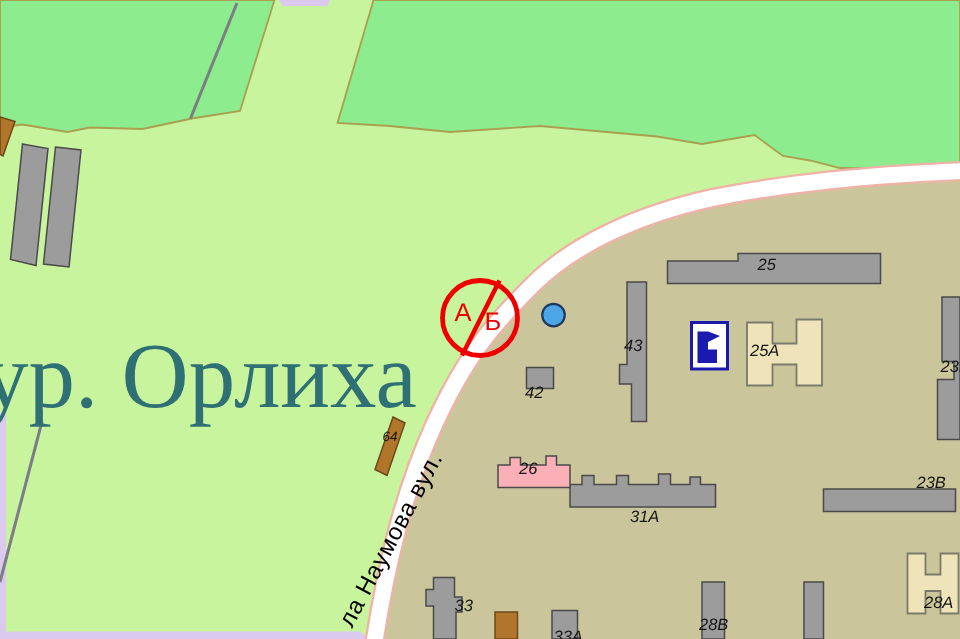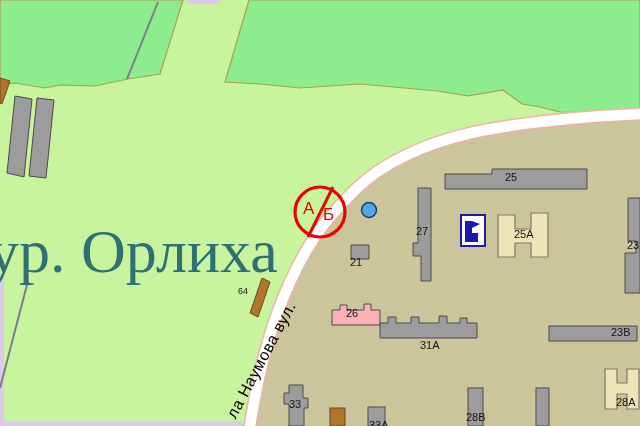--- a/index.html
+++ b/index.html
@@ -4,21 +4,21 @@
 <style>
   html,body{margin:0;padding:0;background:#e8e8e8;}
   #stage{
     position:relative;width:640px;height:426px;overflow:hidden;
     font-family:"Liberation Sans",sans-serif;
     background:var(--field-green,#c9f49e);
   }
   #stage svg{position:absolute;left:0;top:0;}
   .label{
     position:absolute;font-size:11px;color:#141414;line-height:1;
-    white-space:nowrap;pointer-events:none;
+    white-space:nowrap;pointer-events:none;font-style:italic;
   }
   .label.sm{font-size:9px;}
   .sign-letter{
     position:absolute;font-size:17px;line-height:1;color:var(--sign-red,#ee0000);
     white-space:nowrap;
   }
   .street-label{
     position:absolute;left:240px;top:402px;height:20px;line-height:20px;
     font-size:16px;color:#000;letter-spacing:.5px;white-space:nowrap;
     transform:rotate(-62deg);transform-origin:left bottom;
@@ -96,26 +96,26 @@
     <circle cx="369" cy="210" r="7.5" style="fill:var(--poi-blue);stroke:#1f3a60;stroke-width:1.5"></circle>
   </svg>
 
   <div class="area-label">ур. Орлиха</div>
   <div class="street-label">ла Наумова вул.</div>
 
   <div class="sign-letter" style="left:303px;top:200px">А</div>
   <div class="sign-letter" style="left:323px;top:206px">Б</div>
 
   <div class="label" style="left:505px;top:172px">25</div>
-  <div class="label" style="left:416px;top:226px">27</div>
-  <div class="label" style="left:350px;top:257px">21</div>
-  <div class="label" style="left:514px;top:229px">25А</div>
+  <div class="label" style="left:416px;top:226px">43</div>
+  <div class="label" style="left:350px;top:257px">42</div>
+  <div class="label" style="left:500px;top:229px">25А</div>
   <div class="label" style="left:627px;top:240px">23Б</div>
-  <div class="label" style="left:611px;top:327px">23В</div>
+  <div class="label" style="left:611px;top:317px">23В</div>
   <div class="label" style="left:346px;top:308px">26</div>
   <div class="label" style="left:420px;top:340px">31А</div>
-  <div class="label" style="left:289px;top:399px">33</div>
+  <div class="label" style="left:303px;top:399px">33</div>
   <div class="label" style="left:369px;top:420px">33А</div>
   <div class="label" style="left:466px;top:412px">28В</div>
   <div class="label" style="left:616px;top:397px">28А</div>
-  <div class="label sm" style="left:238px;top:287px">64</div>
+  <div class="label sm" style="left:255px;top:287px">64</div>
 
 </div>
 
 </body></html>

